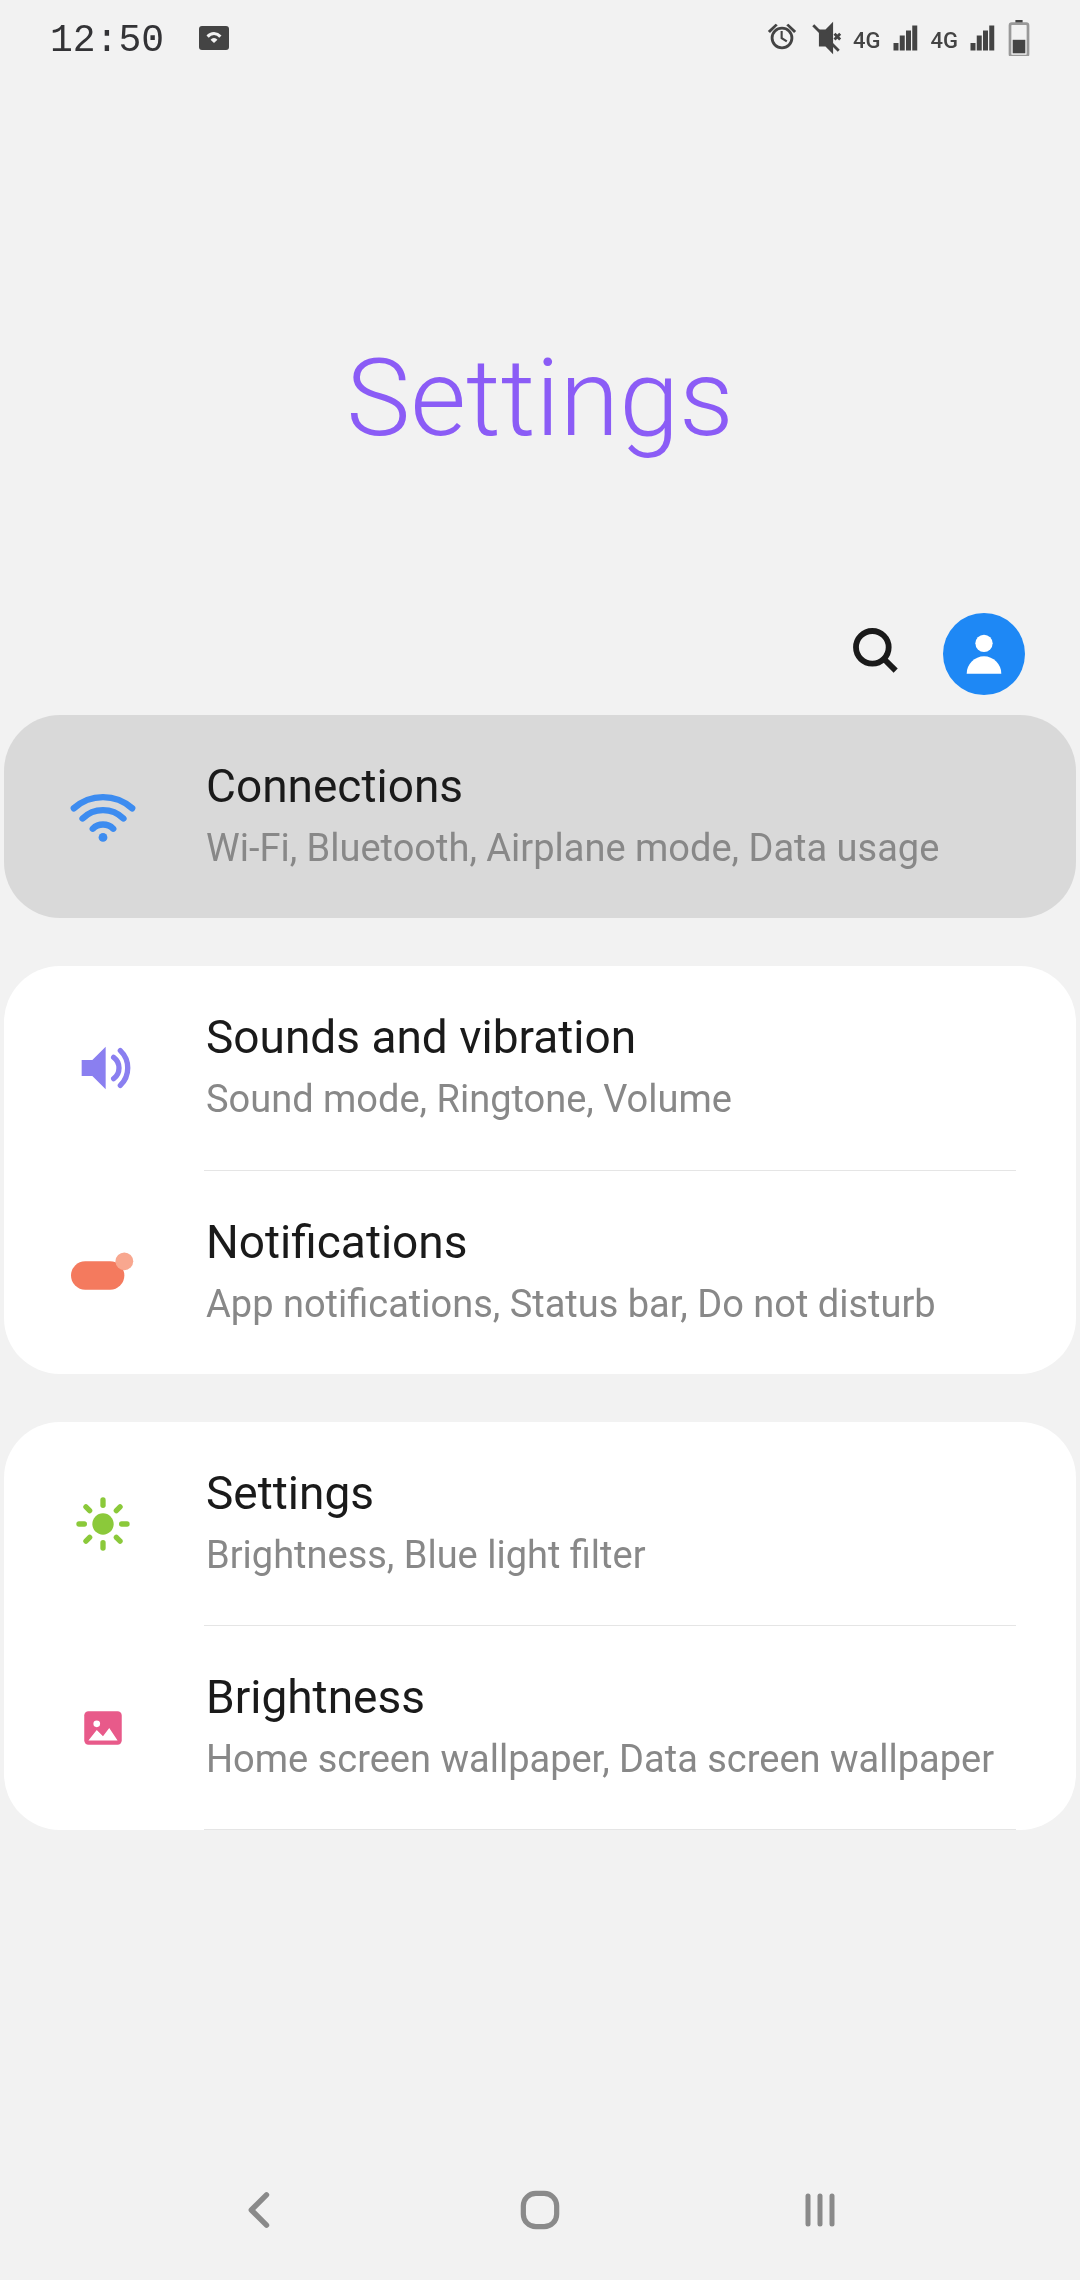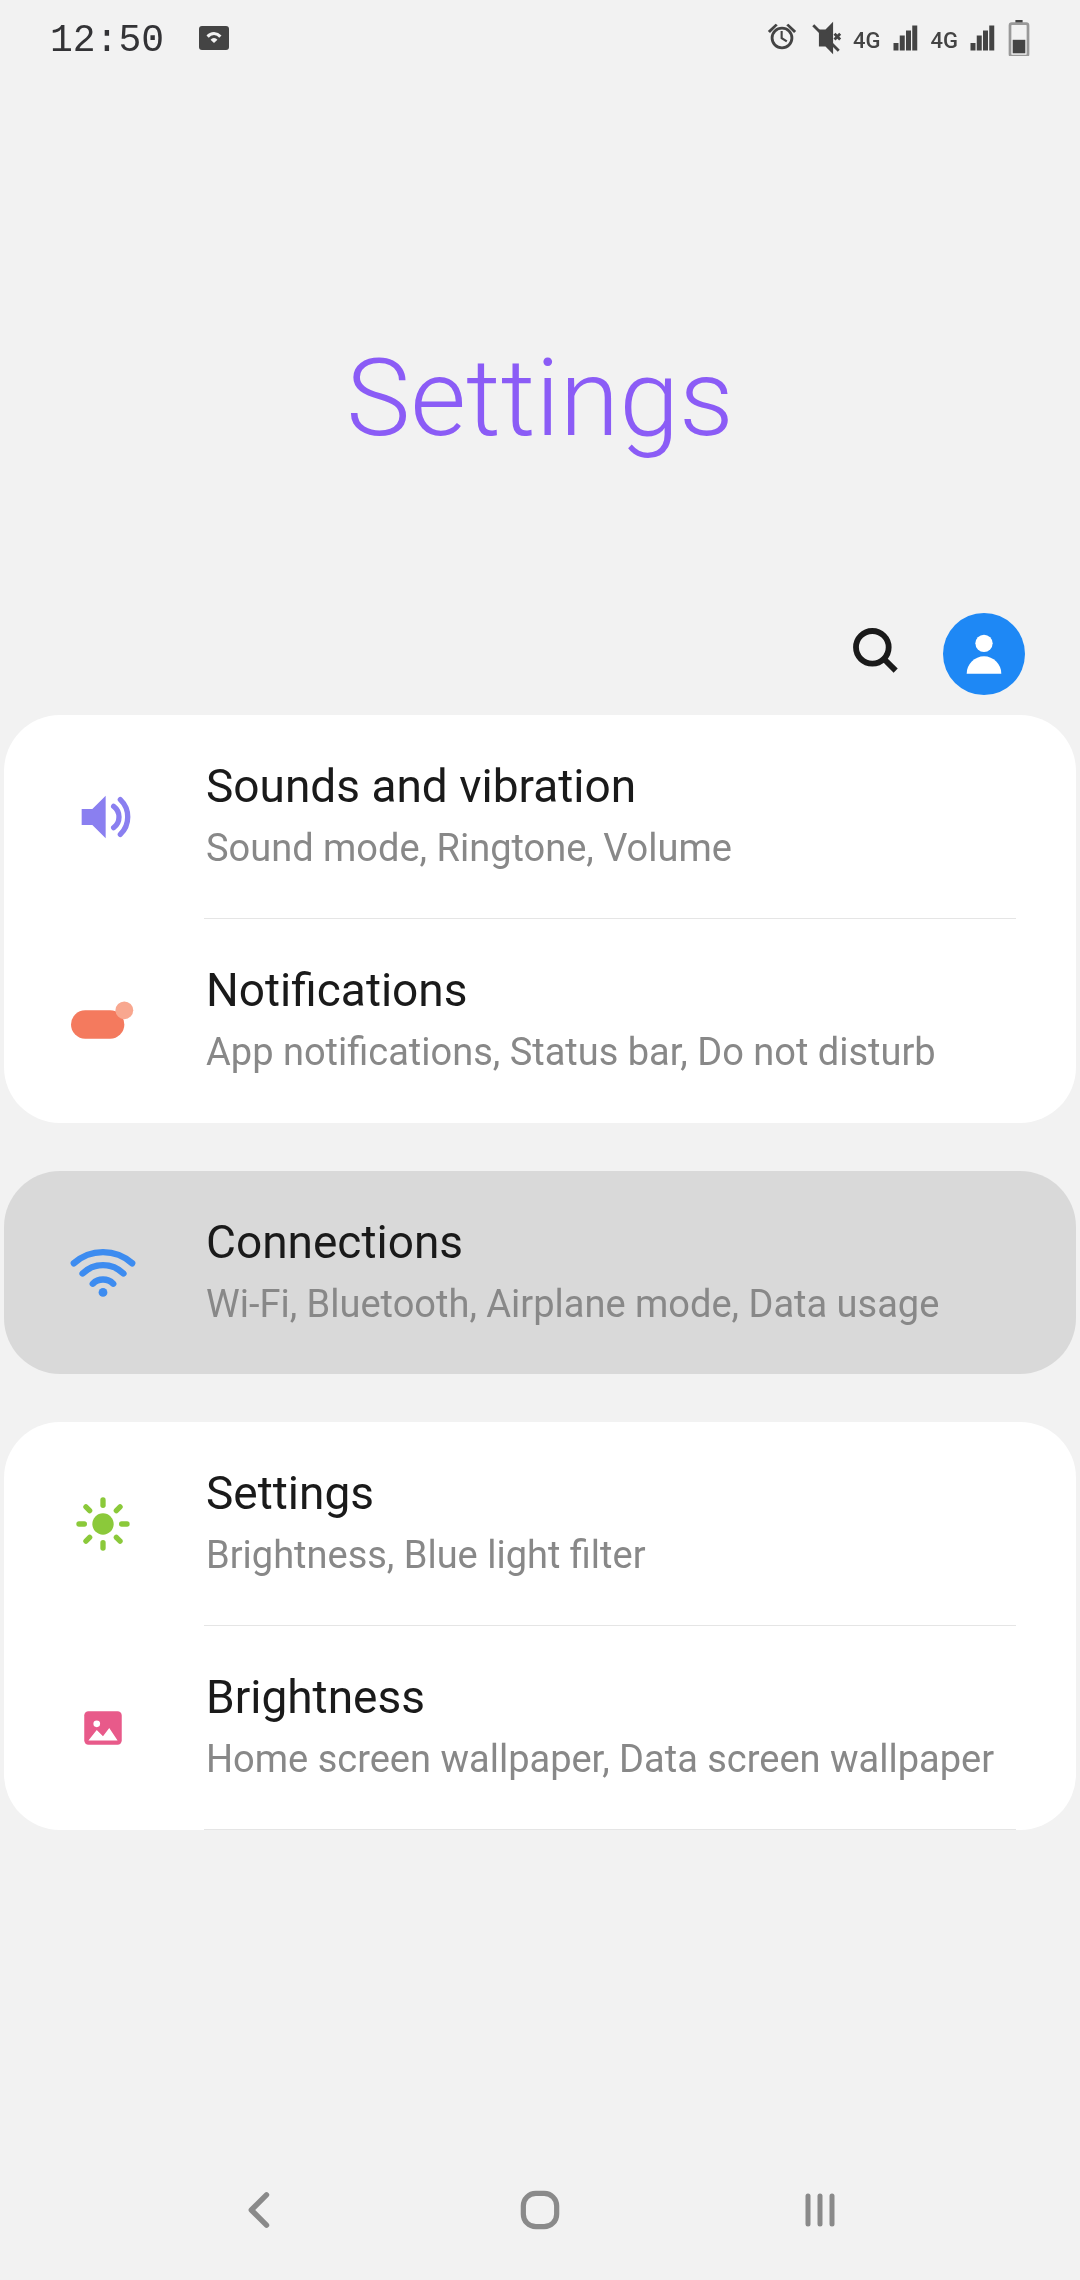--- a/index.html
+++ b/index.html
@@ -207,62 +207,62 @@
             <circle cx="12" cy="8" r="4"></circle>
             <path d="M4 22a8 8 0 0116 0z"></path>
           </svg>
       </span>
     </div>
   </div>
 </div>
 
 <div class="content">
 
-  <div class="card">
-    <div class="item">
-      <div class="item-icon">
-        <svg width="64" height="64" viewBox="0 0 24 24" fill="#8a7ff0">
-            <path d="M4 9v6h4l5 5V4L8 9H4z"></path>
-            <path d="M16 8a5 5 0 010 8" fill="none" stroke="#8a7ff0" stroke-width="2" stroke-linecap="round"></path>
-            <path d="M18.5 5.5a9 9 0 010 13" fill="none" stroke="#8a7ff0" stroke-width="2" stroke-linecap="round"></path>
-          </svg>
-      </div>
-      <div class="item-text">
-        <div class="item-title">Sounds and vibration</div>
-        <div class="item-subtitle">Sound mode, Ringtone, Volume</div>
-      </div>
-    </div>
-    <div class="divider"></div>
-    <div class="item">
-      <div class="item-icon">
-        <svg width="64" height="44" viewBox="0 0 36 24">
-            <rect x="0" y="6" width="30" height="16" rx="8" fill="#f47a5e"></rect>
-            <circle cx="30" cy="6" r="5" fill="#f8a78f"></circle>
-          </svg>
-      </div>
-      <div class="item-text">
-        <div class="item-title">Notifications</div>
-        <div class="item-subtitle">App notifications, Status bar, Do not disturb</div>
-      </div>
-    </div>
-  </div>
-
   <div class="card highlighted">
     <div class="item">
       <div class="item-icon">
         <svg width="70" height="70" viewBox="0 0 24 24" fill="none">
             <path d="M2 9a15 15 0 0120 0" stroke="#3d8cf0" stroke-width="2.2" stroke-linecap="round"></path>
             <path d="M5 12.5a10 10 0 0114 0" stroke="#3d8cf0" stroke-width="2.2" stroke-linecap="round"></path>
             <path d="M8.5 16a5 5 0 017 0" stroke="#3d8cf0" stroke-width="2.2" stroke-linecap="round"></path>
             <circle cx="12" cy="19" r="1.5" fill="#3d8cf0"></circle>
           </svg>
       </div>
       <div class="item-text">
         <div class="item-title">Connections</div>
         <div class="item-subtitle">Wi-Fi, Bluetooth, Airplane mode, Data usage</div>
+      </div>
+    </div>
+  </div>
+
+  <div class="card">
+    <div class="item">
+      <div class="item-icon">
+        <svg width="64" height="64" viewBox="0 0 24 24" fill="#8a7ff0">
+            <path d="M4 9v6h4l5 5V4L8 9H4z"></path>
+            <path d="M16 8a5 5 0 010 8" fill="none" stroke="#8a7ff0" stroke-width="2" stroke-linecap="round"></path>
+            <path d="M18.5 5.5a9 9 0 010 13" fill="none" stroke="#8a7ff0" stroke-width="2" stroke-linecap="round"></path>
+          </svg>
+      </div>
+      <div class="item-text">
+        <div class="item-title">Sounds and vibration</div>
+        <div class="item-subtitle">Sound mode, Ringtone, Volume</div>
+      </div>
+    </div>
+    <div class="divider"></div>
+    <div class="item">
+      <div class="item-icon">
+        <svg width="64" height="44" viewBox="0 0 36 24">
+            <rect x="0" y="6" width="30" height="16" rx="8" fill="#f47a5e"></rect>
+            <circle cx="30" cy="6" r="5" fill="#f8a78f"></circle>
+          </svg>
+      </div>
+      <div class="item-text">
+        <div class="item-title">Notifications</div>
+        <div class="item-subtitle">App notifications, Status bar, Do not disturb</div>
       </div>
     </div>
   </div>
 
   <div class="card">
     <div class="item">
       <div class="item-icon">
         <svg width="64" height="64" viewBox="0 0 24 24" fill="#8bc93a">
             <circle cx="12" cy="12" r="4"></circle>
             <g stroke="#8bc93a" stroke-width="2" stroke-linecap="round">

